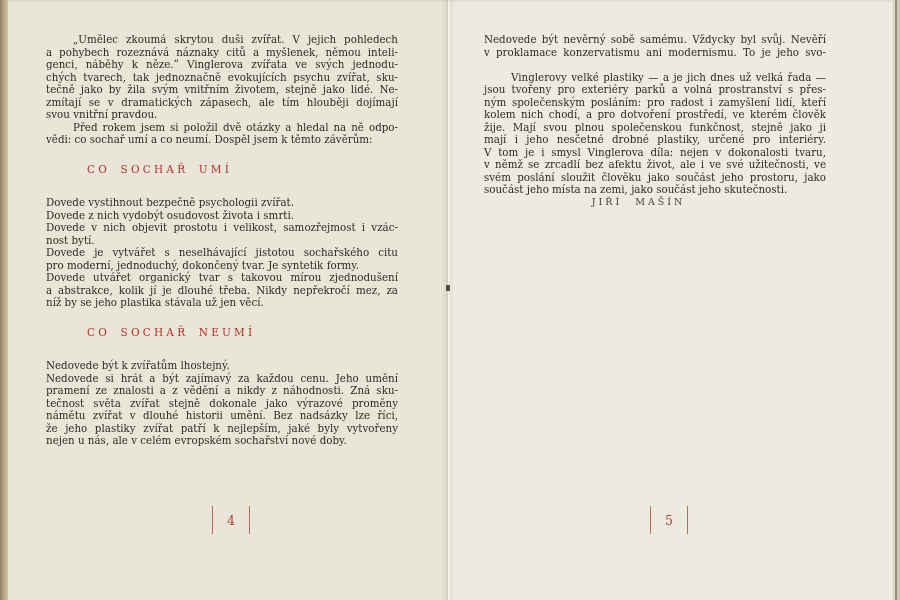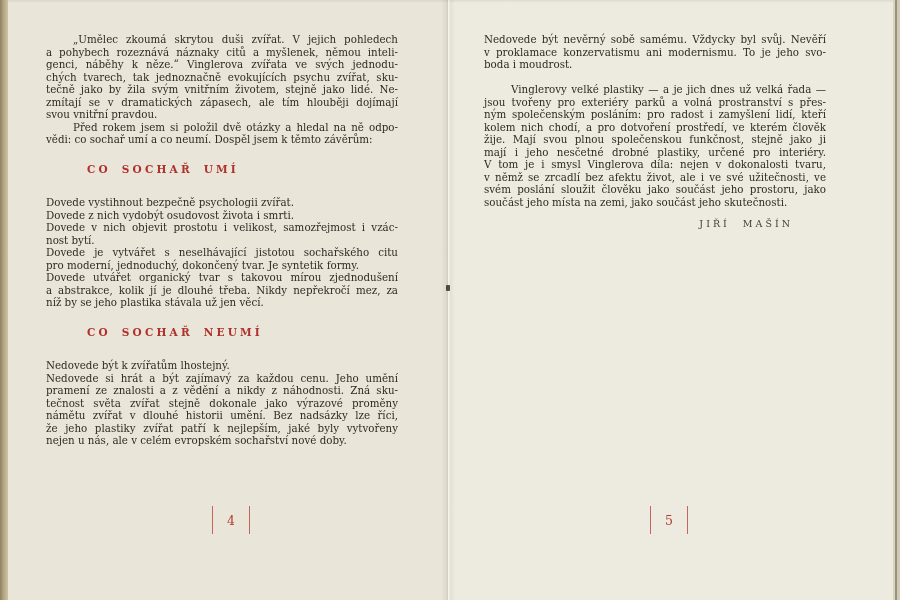--- a/index.html
+++ b/index.html
@@ -41,29 +41,29 @@
   }
   #col-left  { left: 46px;  width: 352px; }
   #col-right { left: 484px; width: 342px; }
   .para { margin: 0; }
   .para.gap-before { margin-top: 12.5px; }
   .line { text-align: justify; text-align-last: justify; }
   .line.last { text-align-last: left; }
   .para.indent .line:first-child { padding-left: 27px; }
   .section-heading {
     color: var(--heading-red, #b0302c);
-    font-weight: bold;
+    font-weight: normal;
     font-size: 10.5px;
     letter-spacing: 3.2px;
     word-spacing: 4px;
     margin: 17px 0 21px 41px;
   }
   .author-signature {
-    margin-top: 10px;
-    text-align: right;
+    margin-top: 0;
+    text-align: center;
     padding-right: 33px;
     font-size: 9.5px;
     letter-spacing: 3px;
     word-spacing: 7px;
     color: #45403５;
     color: #45403a;
   }
   .pagenum {
     position: absolute; top: 506px;
     display: flex; align-items: center; justify-content: center; gap: 13px;
@@ -142,21 +142,20 @@
         <div class="line">námětu zvířat v dlouhé historii umění. Bez nadsázky lze říci,</div>
         <div class="line">že jeho plastiky zvířat patří k nejlepším, jaké byly vytvořeny</div>
         <div class="line last">nejen u nás, ale v celém evropském sochařství nové doby.</div>
       </div>
     </div>
 
   <div id="col-right" class="column">
       <div class="para">
         <div class="line">Nedovede být nevěrný sobě samému. Vždycky byl svůj. Nevěří</div>
         <div class="line">v proklamace konzervatismu ani modernismu. To je jeho svo-</div>
-        <div class="line last">boda i moudrost.</div>
       </div>
       <div class="para indent gap-before">
         <div class="line">Vinglerovy velké plastiky — a je jich dnes už velká řada —</div>
         <div class="line">jsou tvořeny pro exteriéry parků a volná prostranství s přes-</div>
         <div class="line">ným společenským posláním: pro radost i zamyšlení lidí, kteří</div>
         <div class="line">kolem nich chodí, a pro dotvoření prostředí, ve kterém člověk</div>
         <div class="line">žije. Mají svou plnou společenskou funkčnost, stejně jako ji</div>
         <div class="line">mají i jeho nesčetné drobné plastiky, určené pro interiéry.</div>
         <div class="line">V tom je i smysl Vinglerova díla: nejen v dokonalosti tvaru,</div>
         <div class="line">v němž se zrcadlí bez afektu život, ale i ve své užitečnosti, ve</div>

